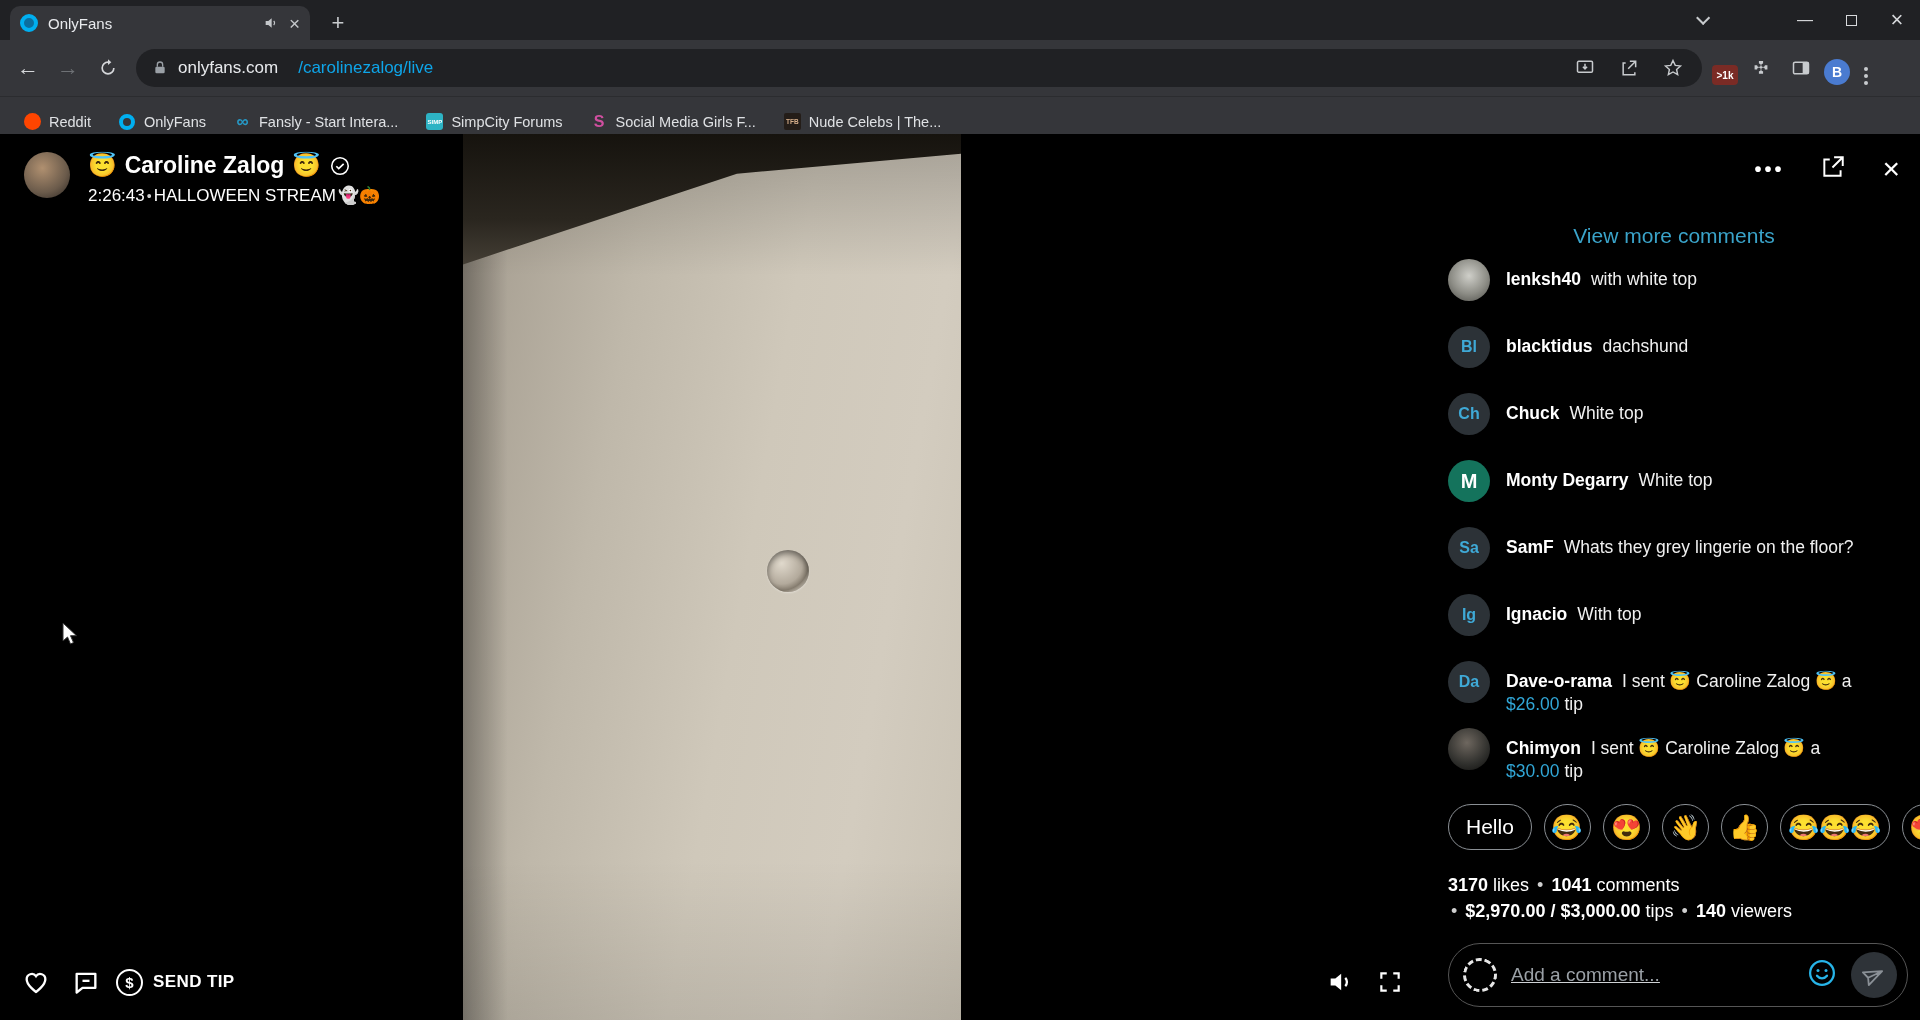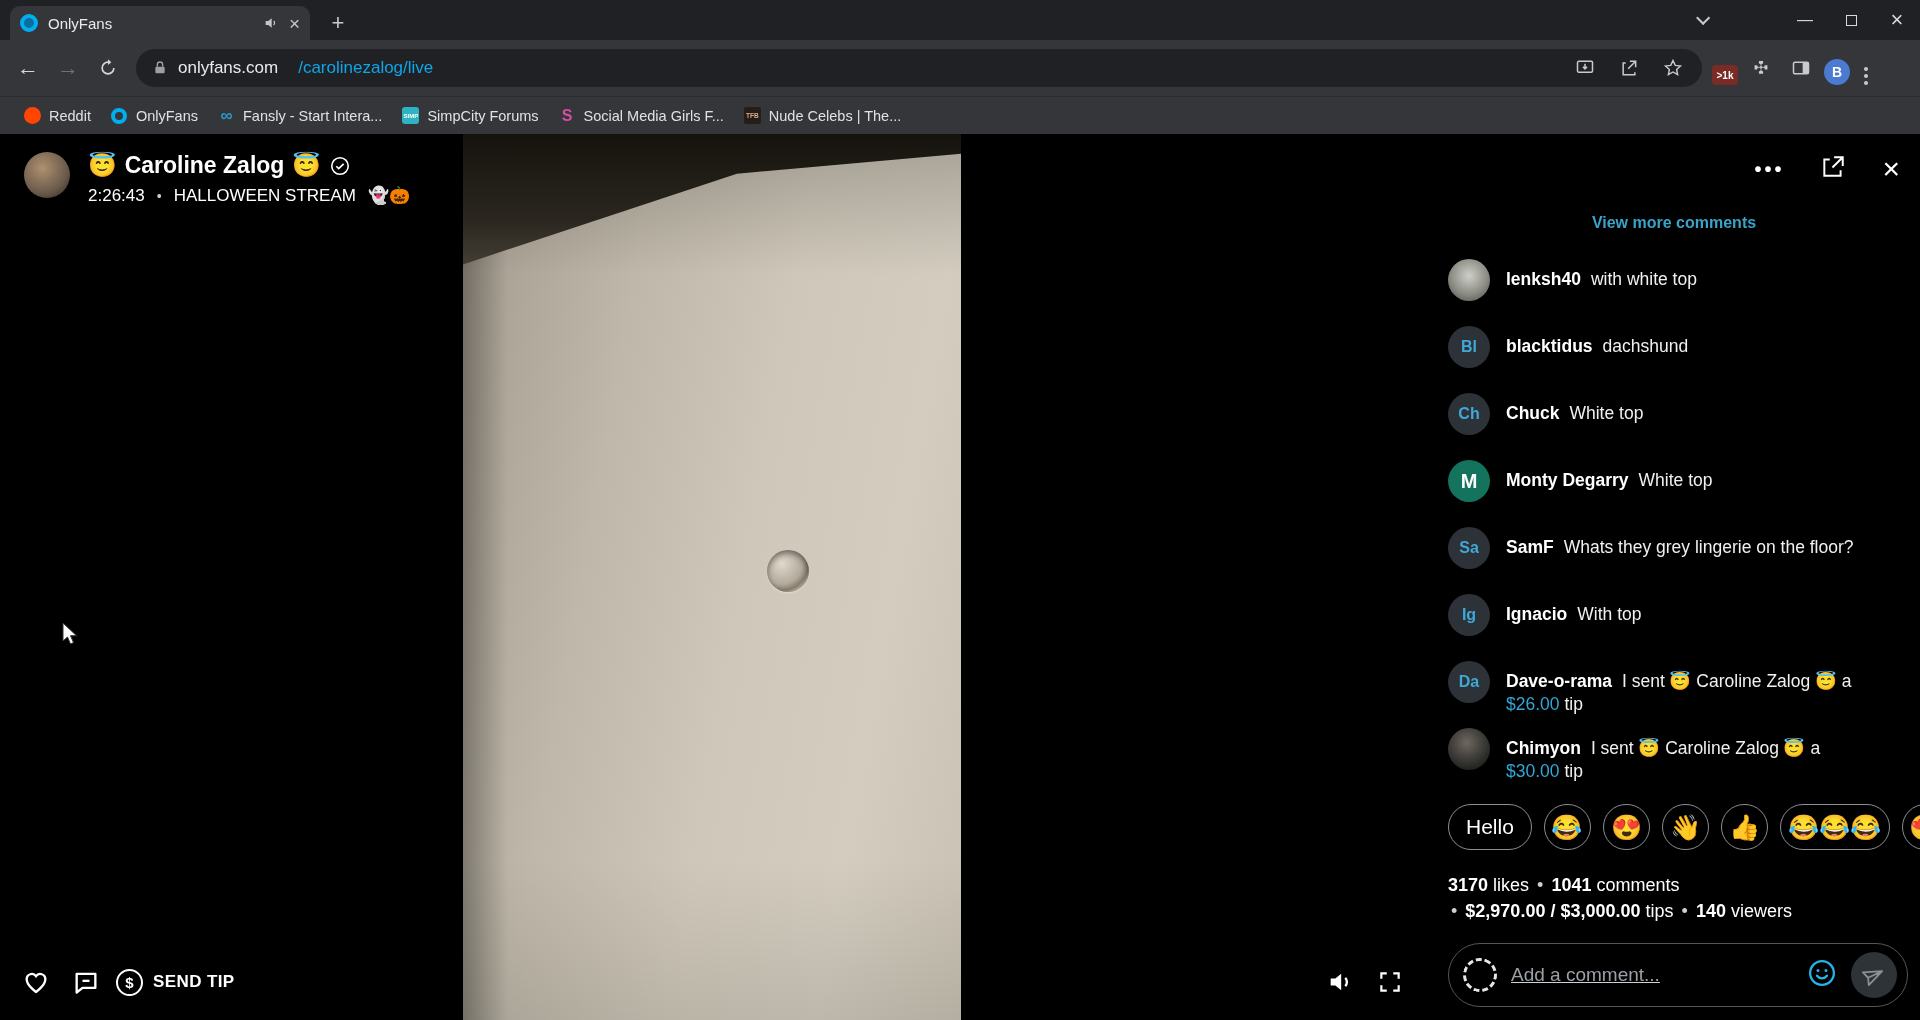--- a/index.html
+++ b/index.html
@@ -38,21 +38,21 @@
   .oicon { width:34px; height:34px; display:flex; align-items:center; justify-content:center; flex:none; border-radius:50%; }
   .tb-right { display:flex; align-items:flex-end; gap:6px; padding-right:10px; }
   .extbadge { min-width:26px; height:20px; background:#7a2b25; border-radius:4px; color:#fff;
               font-size:10px; font-weight:bold; display:flex; align-items:center; justify-content:center; padding:0 3px; }
   .avatarB { width:26px; height:26px; border-radius:50%; background:#4a7bd0; color:#fff; font-size:14px;
              font-weight:bold; display:flex; align-items:center; justify-content:center; }
   .kebab { display:flex; flex-direction:column; gap:3px; padding:0 8px; }
   .kebab i { width:4px; height:4px; border-radius:50%; background:#c8cbce; }
 
   .bookmarks { position:absolute; left:0; top:96px; width:1920px; height:38px; background:#35363a;
-               border-top:1px solid #2b2c2f; display:flex; align-items:center; gap:0; padding-left:14px; }
+               border-top:1px solid #2b2c2f; display:flex; align-items:flex-end; gap:8px; padding-left:14px; }
   .bm { display:flex; align-items:center; gap:8px; padding:4px 10px; border-radius:6px; }
   .bm-label { color:#dfe1e4; font-size:14.5px; white-space:nowrap; }
   .bmicon { width:17px; height:17px; flex:none; display:flex; align-items:center; justify-content:center; }
   .ic-reddit { background:#ff4500; border-radius:50%; }
   .ic-of { border:4px solid #00aff0; border-radius:50%; width:16px; height:16px; }
   .ic-fansly { color:#2699c6; font-weight:bold; font-size:17px; }
   .ic-simp { background:#2db3c4; border-radius:3px; color:#fff; font-weight:bold; font-size:6px; }
   .ic-smg { color:#d04fa0; font-weight:bold; font-size:16px; }
   .ic-tfb { background:#241d18; border-radius:2px; color:#d8b08c; font-weight:bold; font-size:6.5px; }
 
@@ -70,41 +70,41 @@
                    clip-path:polygon(0 0, 100% 0, 100% 14%, 55% 28%, 0 92%); }
   .door-handle { position:absolute; left:61%; top:47%; width:42px; height:42px; border-radius:50%;
                  background:radial-gradient(circle at 35% 32%, #e0d9cc, #b3aa9c 52%, #877e70 68%, #c2baac 78%);
                  box-shadow:inset 0 3px 6px rgba(0,0,0,.45), 0 1px 2px rgba(255,255,255,.35); }
 
   .stream-head { position:absolute; left:24px; top:18px; display:flex; gap:18px; }
   .stream-avatar { width:46px; height:46px; border-radius:50%; flex:none;
                    background:radial-gradient(circle at 40% 35%, #b09070, #6b5b4b 60%, #2a2522); }
   .stream-name-row { display:flex; align-items:center; gap:8px; color:#fff; font-size:23px; font-weight:bold; }
   .badge-verified { width:22px; height:22px; }
-  .stream-sub { margin-top:6px; color:#fff; font-size:17px; display:flex; align-items:center; gap:12px; }
+  .stream-sub { margin-top:6px; color:#fff; font-size:17px; display:flex; align-items:center; gap:2px; }
   .stream-sub .dot { color:#cfcfcf; font-size:14px; }
 
   .player-actions { position:absolute; left:0; bottom:18px; width:1428px; height:40px; }
   .pa-ic { position:absolute; top:0; width:40px; height:40px; display:flex; align-items:center; justify-content:center; }
   .pa-heart { left:16px; } .pa-bubble { left:66px; }
   .sendtip { position:absolute; left:116px; top:0; height:40px; display:flex; align-items:center; gap:10px; }
   .tip-circle { width:27px; height:27px; border-radius:50%; border:2.4px solid #fff; color:#fff;
                 display:flex; align-items:center; justify-content:center; font-weight:bold; font-size:15px; }
   .sendtip-label { color:#fff; font-size:17px; font-weight:bold; letter-spacing:.4px; }
   .pa-vol { left:1320px; } .pa-fs { left:1370px; }
 
   .cursor { position:absolute; left:62px; top:488px; }
 
   
   .sidebar { position:absolute; left:1428px; top:0; width:492px; height:886px; background:#000; }
   .sb-icons { position:absolute; top:20px; right:20px; display:flex; align-items:center; gap:36px; }
   .sb-more { color:#fff; font-size:20px; letter-spacing:3px; font-weight:bold; line-height:1; }
   .sb-close { color:#fff; font-size:30px; font-weight:300; line-height:1; }
-  .sb-viewmore { position:absolute; top:80px; left:0; width:100%; text-align:center;
-                 color:#3aa3c9; font-size:16px;font-weight:bold; }
+  .sb-viewmore { position:absolute; top:90px; left:0; width:100%; text-align:center;
+                 color:#3aa3c9; font-size:21px; }
 
   .sb-feed { position:absolute; top:118px; left:20px; right:14px; bottom:234px; overflow:hidden;
              display:flex; flex-direction:column; justify-content:flex-end;gap:9px; }
   .crow { display:flex; gap:16px; margin-bottom:16px; min-height:42px; }
   .cav { width:42px; height:42px; border-radius:50%; flex:none; background:#2c3237;
          display:flex; align-items:center; justify-content:center; color:#3fa9d6; font-size:16px; font-weight:bold; }
   .cav.green { background:#14735c; color:#fff; font-size:20px; }
   .cav.photo1 { background:radial-gradient(circle at 50% 40%, #cfcfc9, #8d8d86 55%, #4a4a45); }
   .cav.photo2 { background:radial-gradient(circle at 45% 35%, #6e675f, #30302d 60%, #0d0d0c); }
   .c-text { max-width:352px; color:#f0f0f0; font-size:17.5px; line-height:1.3; padding-top:9px; }

